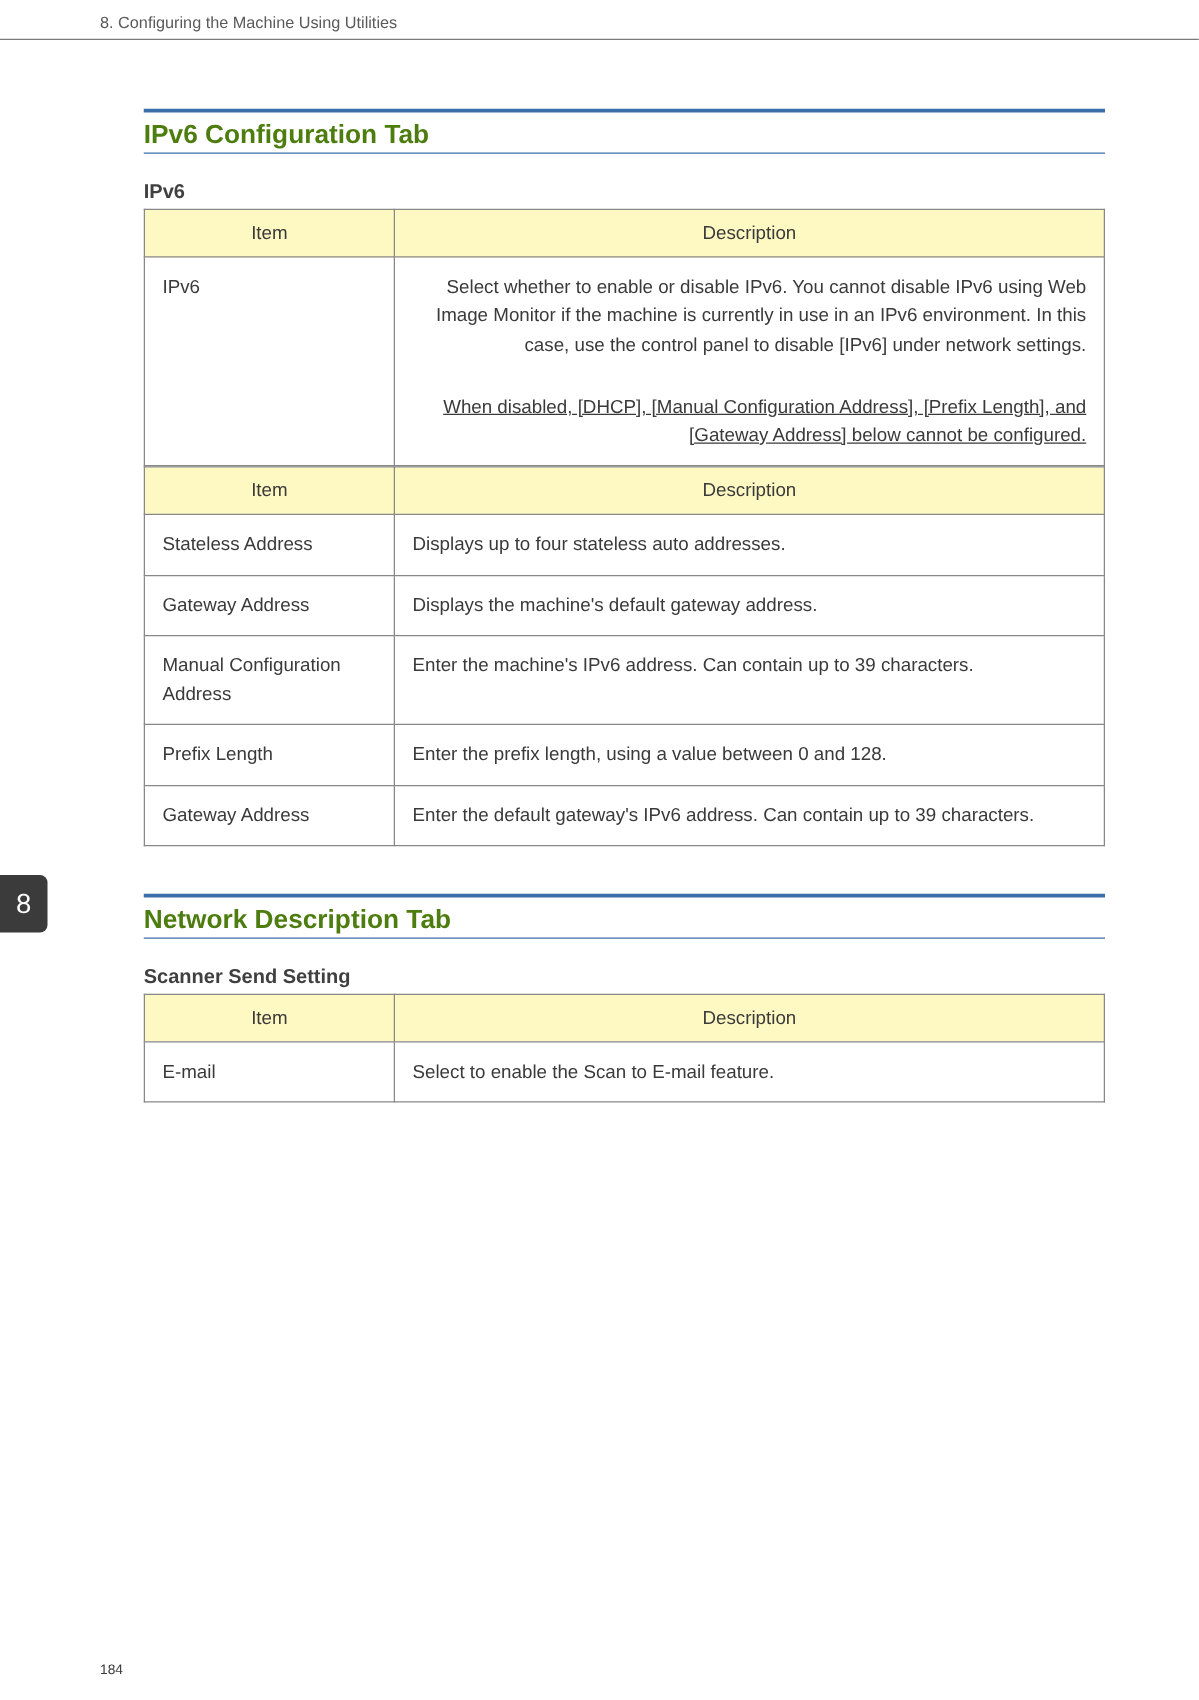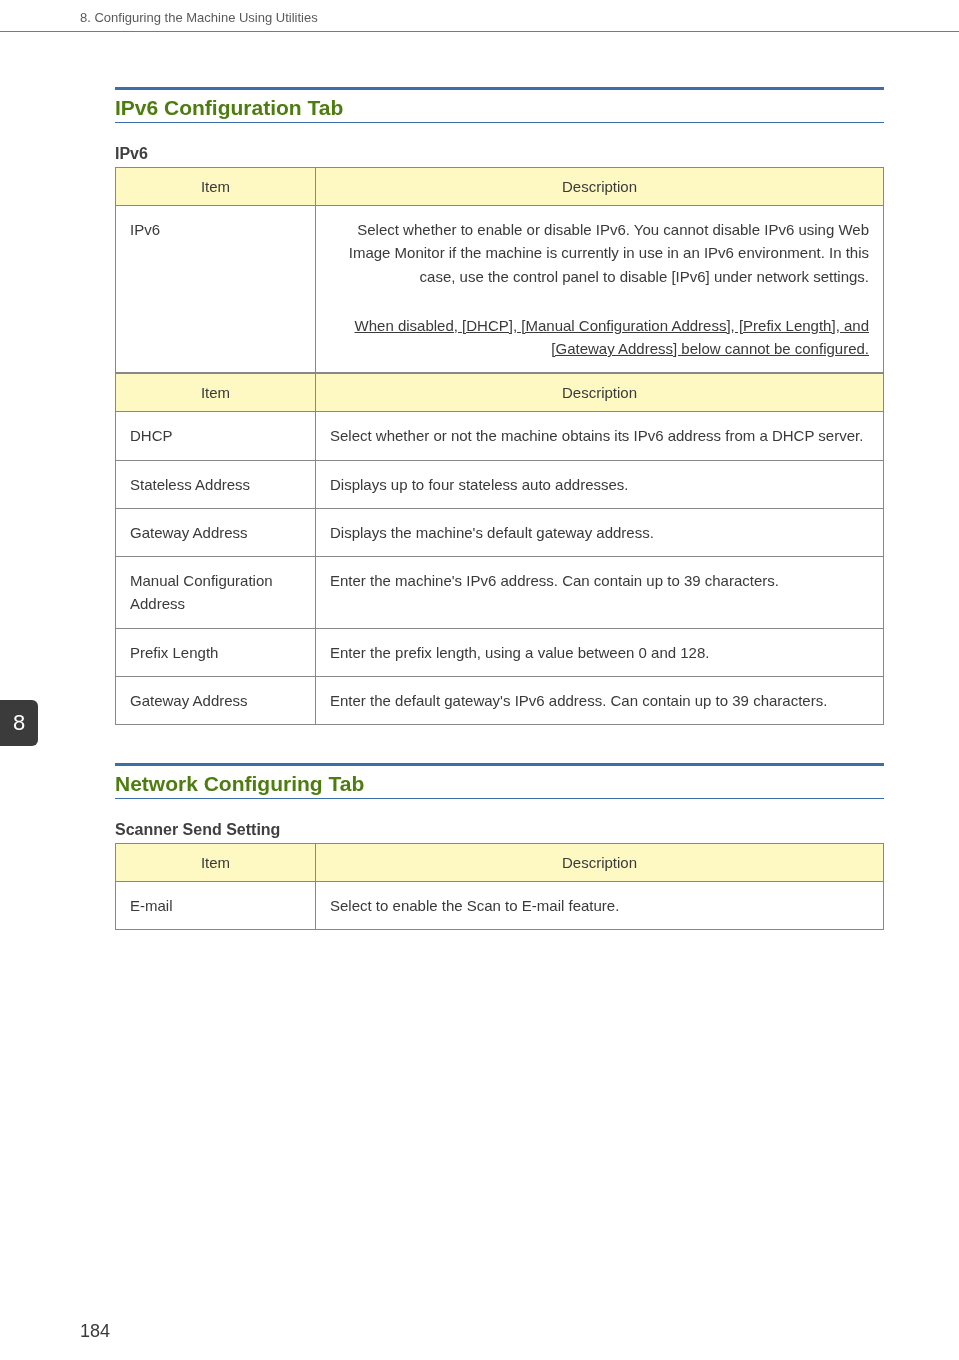--- a/index.html
+++ b/index.html
@@ -103,21 +103,21 @@
       display: flex;
       align-items: center;
       justify-content: center;
       border-top-right-radius: 6px;
       border-bottom-right-radius: 6px;
     }
     .page-number {
       position: absolute;
       bottom: 18px;
       left: 80px;
-      font-size: 18px;
+      font-size: 11px;
       color: #3a3a3a;
     }
   </style>
 </head>
 <body>
 
 <div class="page">
   <div class="running-header">8. Configuring the Machine Using Utilities</div>
 
   <div class="side-tab">8</div>
@@ -151,24 +151,20 @@
 
     <table class="info">
       <thead>
         <tr>
           <th class="item-col">Item</th>
           <th>Description</th>
         </tr>
       </thead>
       <tbody>
         <tr>
-          <td class="item-col">DHCP</td>
-          <td>Select whether or not the machine obtains its IPv6 address from a DHCP server.</td>
-        </tr>
-        <tr>
           <td class="item-col">Stateless Address</td>
           <td>Displays up to four stateless auto addresses.</td>
         </tr>
         <tr>
           <td class="item-col">Gateway Address</td>
           <td>Displays the machine's default gateway address.</td>
         </tr>
         <tr>
           <td class="item-col">Manual Configuration Address</td>
           <td>Enter the machine's IPv6 address. Can contain up to 39 characters.</td>
@@ -179,21 +175,21 @@
         </tr>
         <tr>
           <td class="item-col">Gateway Address</td>
           <td>Enter the default gateway's IPv6 address. Can contain up to 39 characters.</td>
         </tr>
       </tbody>
     </table>
 
     <div class="section-heading-wrap second-section">
       <div class="section-heading-bar-top"></div>
-      <div class="section-heading">Network Configuring Tab</div>
+      <div class="section-heading">Network Description Tab</div>
       <div class="section-heading-bar-bottom"></div>
     </div>
 
     <div class="subheading">Scanner Send Setting</div>
     <table class="info">
       <thead>
         <tr>
           <th class="item-col">Item</th>
           <th>Description</th>
         </tr>

